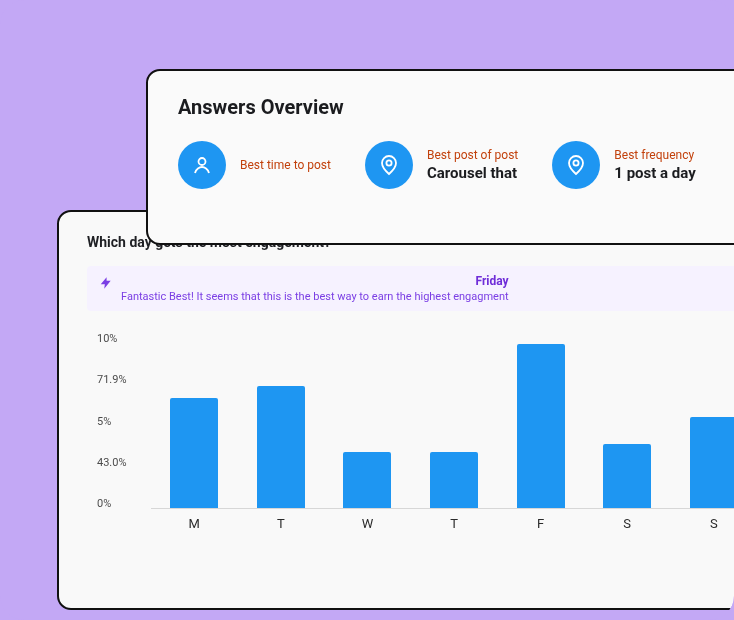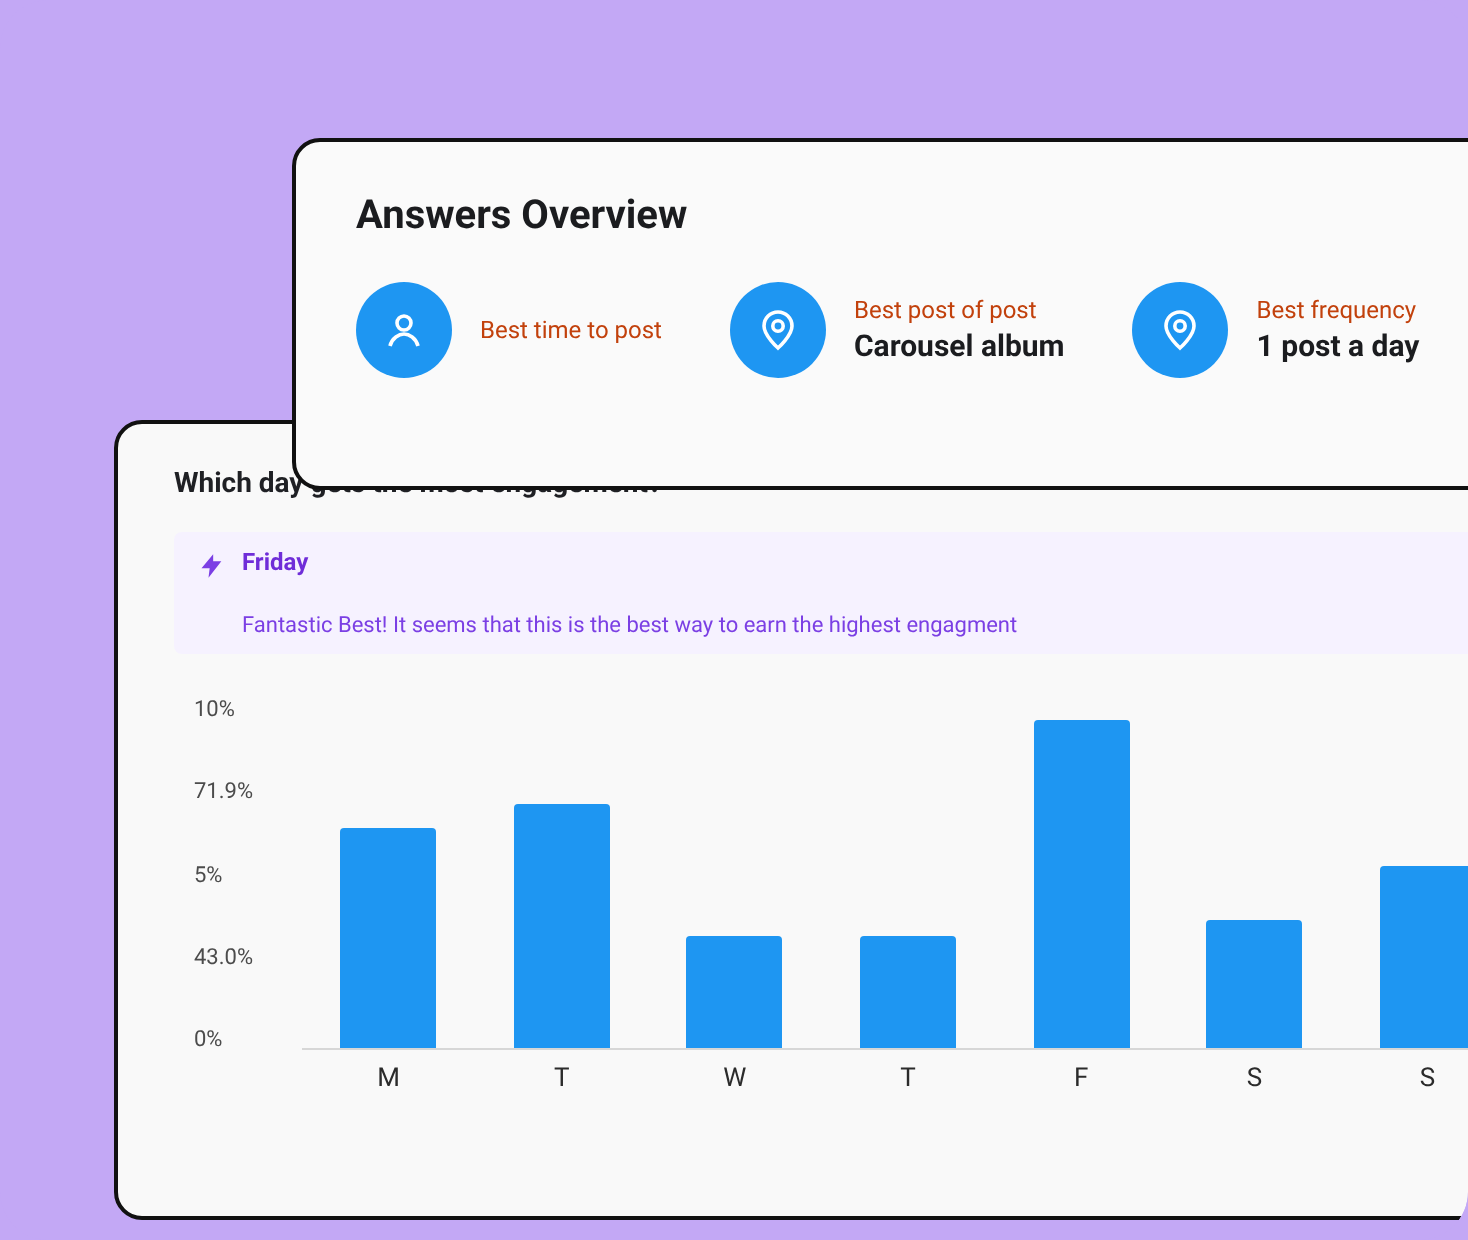--- a/index.html
+++ b/index.html
@@ -42,21 +42,21 @@
     .insight-banner {
       background: #f6f2ff;
       border-radius: 4px;
       padding: 8px 12px;
       display: flex;
       align-items: flex-start;
       gap: 8px;
       margin-bottom: 22px;
     }
     .insight-icon { color: #7b3fe4; flex-shrink: 0; margin-top: 1px; }
-    .insight-text-wrap { display: flex; flex-direction: column; gap: 18px; }
+    .insight-text-wrap { display: flex; flex-direction: column; gap: 2px; text-align: right; }
     .insight-headline { font-size: 12px; font-weight: 700; color: #6f2dd8; }
     .insight-sub { font-size: 11px; color: #7b3fe4; }
 
     .chart-area {
       position: relative;
       height: 200px;
       margin-left: 10px;
       margin-right: 10px;
     }
     .y-axis {
@@ -241,21 +241,21 @@
 
       <div class="stat">
         <div class="stat-icon">
           <svg width="24" height="24" viewBox="0 0 24 24" fill="none" stroke="white" stroke-width="1.8">
               <path d="M12 21s-7-6.2-7-11a7 7 0 0 1 14 0c0 4.8-7 11-7 11z"></path>
               <circle cx="12" cy="10" r="2.6"></circle>
             </svg>
         </div>
         <div class="stat-text">
           <span class="stat-label">Best post of post</span>
-          <span class="stat-value">Carousel album</span>
+          <span class="stat-value">Carousel that</span>
         </div>
       </div>
 
       <div class="stat">
         <div class="stat-icon">
           <svg width="24" height="24" viewBox="0 0 24 24" fill="none" stroke="white" stroke-width="1.8">
               <path d="M12 21s-7-6.2-7-11a7 7 0 0 1 14 0c0 4.8-7 11-7 11z"></path>
               <circle cx="12" cy="10" r="2.6"></circle>
             </svg>
         </div>

